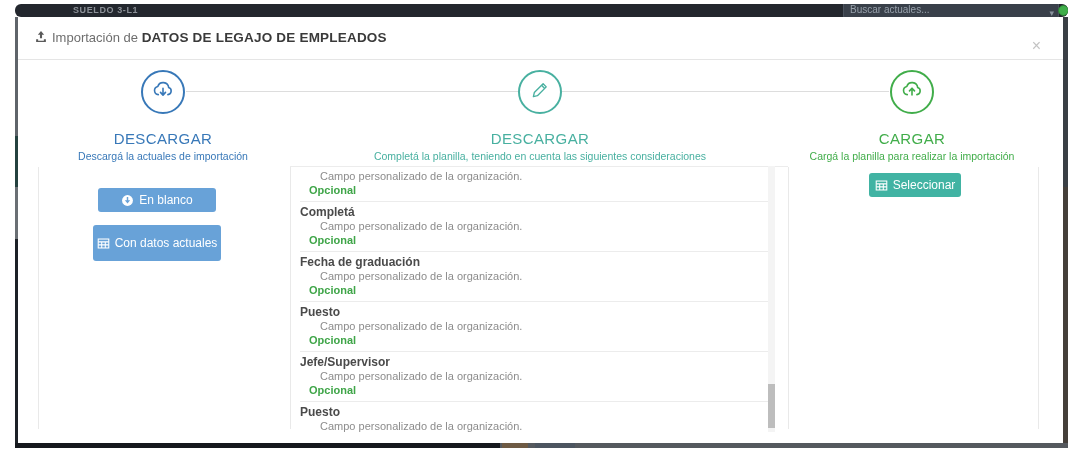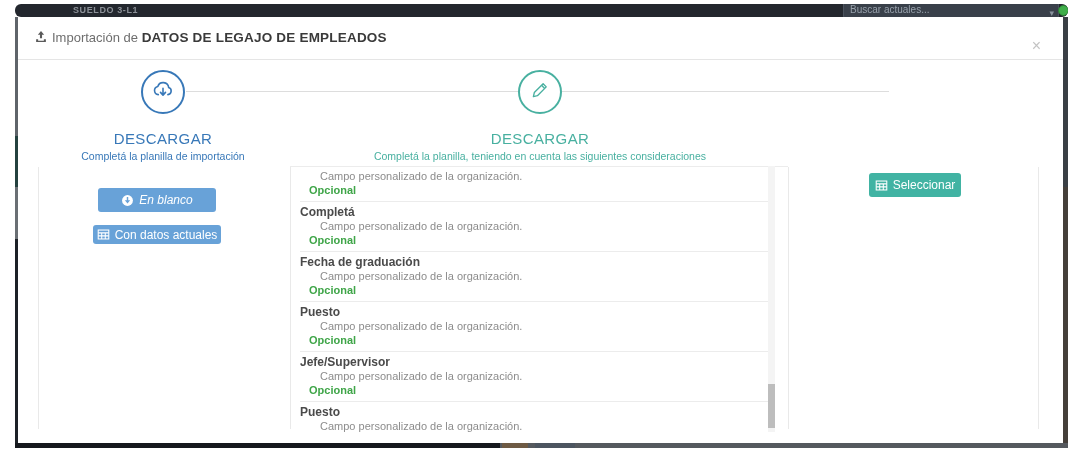--- a/index.html
+++ b/index.html
@@ -75,22 +75,22 @@
   .vline-d{left:1020px;}
   .mid-topline{position:absolute;left:272px;top:149px;width:498px;height:0;border-top:1px solid #ececec;}
 
   .btn{
     display:inline-flex;align-items:center;justify-content:center;gap:5px;
     border:none;border-radius:3px;color:#fff;font-size:12px;font-family:inherit;
     cursor:pointer;white-space:nowrap;
   }
   .btn-primary{background:var(--primary-btn,#68a2d8);}
   .btn-select{background:var(--select-btn,#41b3a3);}
-  .btn-blank{position:absolute;left:80px;top:171px;width:118px;height:24px;font-style:italic;}
-  .btn-current{position:absolute;left:75px;top:208px;width:128px;height:19px;}
+  .btn-blank{position:absolute;left:80px;top:171px;width:118px;height:24px;}
+  .btn-current{position:absolute;left:75px;top:208px;width:128px;height:36px;}
   .btn-seleccionar{position:absolute;left:851px;top:156px;width:92px;height:24px;}
 
   
   .fields-list{
     position:absolute;left:282px;top:149px;width:468px;height:266px;overflow:hidden;
   }
   .field-item{padding:3px 0 4px;border-bottom:1px solid #ececec;}
   .field-item:last-child{border-bottom:none;}
   .fi-title{font-size:12px;font-weight:bold;color:#4a4a4a;line-height:14px;}
   .fi-desc{font-size:11px;color:#8c8c8c;line-height:13px;margin-left:20px;margin-top:1px;}
@@ -143,36 +143,48 @@
   <div class="step step-descargar" style="--step-c: #3878b8;">
     <div class="step-circle">
       <span>
         <svg width="24" height="24" viewBox="0 0 24 24" fill="none" stroke="currentColor" stroke-width="1.6" stroke-linecap="round" stroke-linejoin="round">
           <path d="M7.3 16.6 a4.1 4.1 0 0 1 -.5 -8.1 A5.6 5.6 0 0 1 17.7 9.6 a3.6 3.6 0 0 1 -.8 7"></path>
           <path d="M12 10.2 V17 M9.5 14.4 L12 17.1 L14.5 14.4"></path>
         </svg>
       </span>
     </div>
     <div class="step-label">DESCARGAR</div>
-    <div class="step-subtitle">Completá la planilla de importación</div>
+    <div class="step-subtitle">Descargá la actuales de importación</div>
   </div>
 
   <div class="step step-completar" style="--step-c: #48b0a0;">
     <div class="step-circle">
       <span>
         <svg width="22" height="22" viewBox="0 0 24 24" fill="none" stroke="currentColor" stroke-width="1.5" stroke-linejoin="round">
           <path d="M15.4 5.2 l3.4 3.4 L9.2 18.2 l-4.4 1 1 -4.4 z"></path>
           <path d="M13.7 6.9 l3.4 3.4"></path>
         </svg>
       </span>
     </div>
     <div class="step-label">DESCARGAR</div>
     <div class="step-subtitle">Completá la planilla, teniendo en cuenta las siguientes consideraciones</div>
   </div>
 
+  <div class="step step-cargar" style="--step-c: #41ad4a;">
+    <div class="step-circle">
+      <span>
+        <svg width="24" height="24" viewBox="0 0 24 24" fill="none" stroke="currentColor" stroke-width="1.6" stroke-linecap="round" stroke-linejoin="round">
+          <path d="M7.3 16.6 a4.1 4.1 0 0 1 -.5 -8.1 A5.6 5.6 0 0 1 17.7 9.6 a3.6 3.6 0 0 1 -.8 7"></path>
+          <path d="M12 17 V10.2 M9.5 12.9 L12 10.2 L14.5 12.9"></path>
+        </svg>
+      </span>
+    </div>
+    <div class="step-label">CARGAR</div>
+    <div class="step-subtitle">Cargá la planilla para realizar la importación</div>
+  </div>
 
   <div class="vline vline-a"></div>
   <div class="vline vline-b"></div>
   <div class="vline vline-c"></div>
   <div class="vline vline-d"></div>
   <div class="mid-topline"></div>
 
   <button class="btn btn-primary btn-blank">
     <span style="display:inline-flex;">
       <svg width="13" height="13" viewBox="0 0 16 16">

